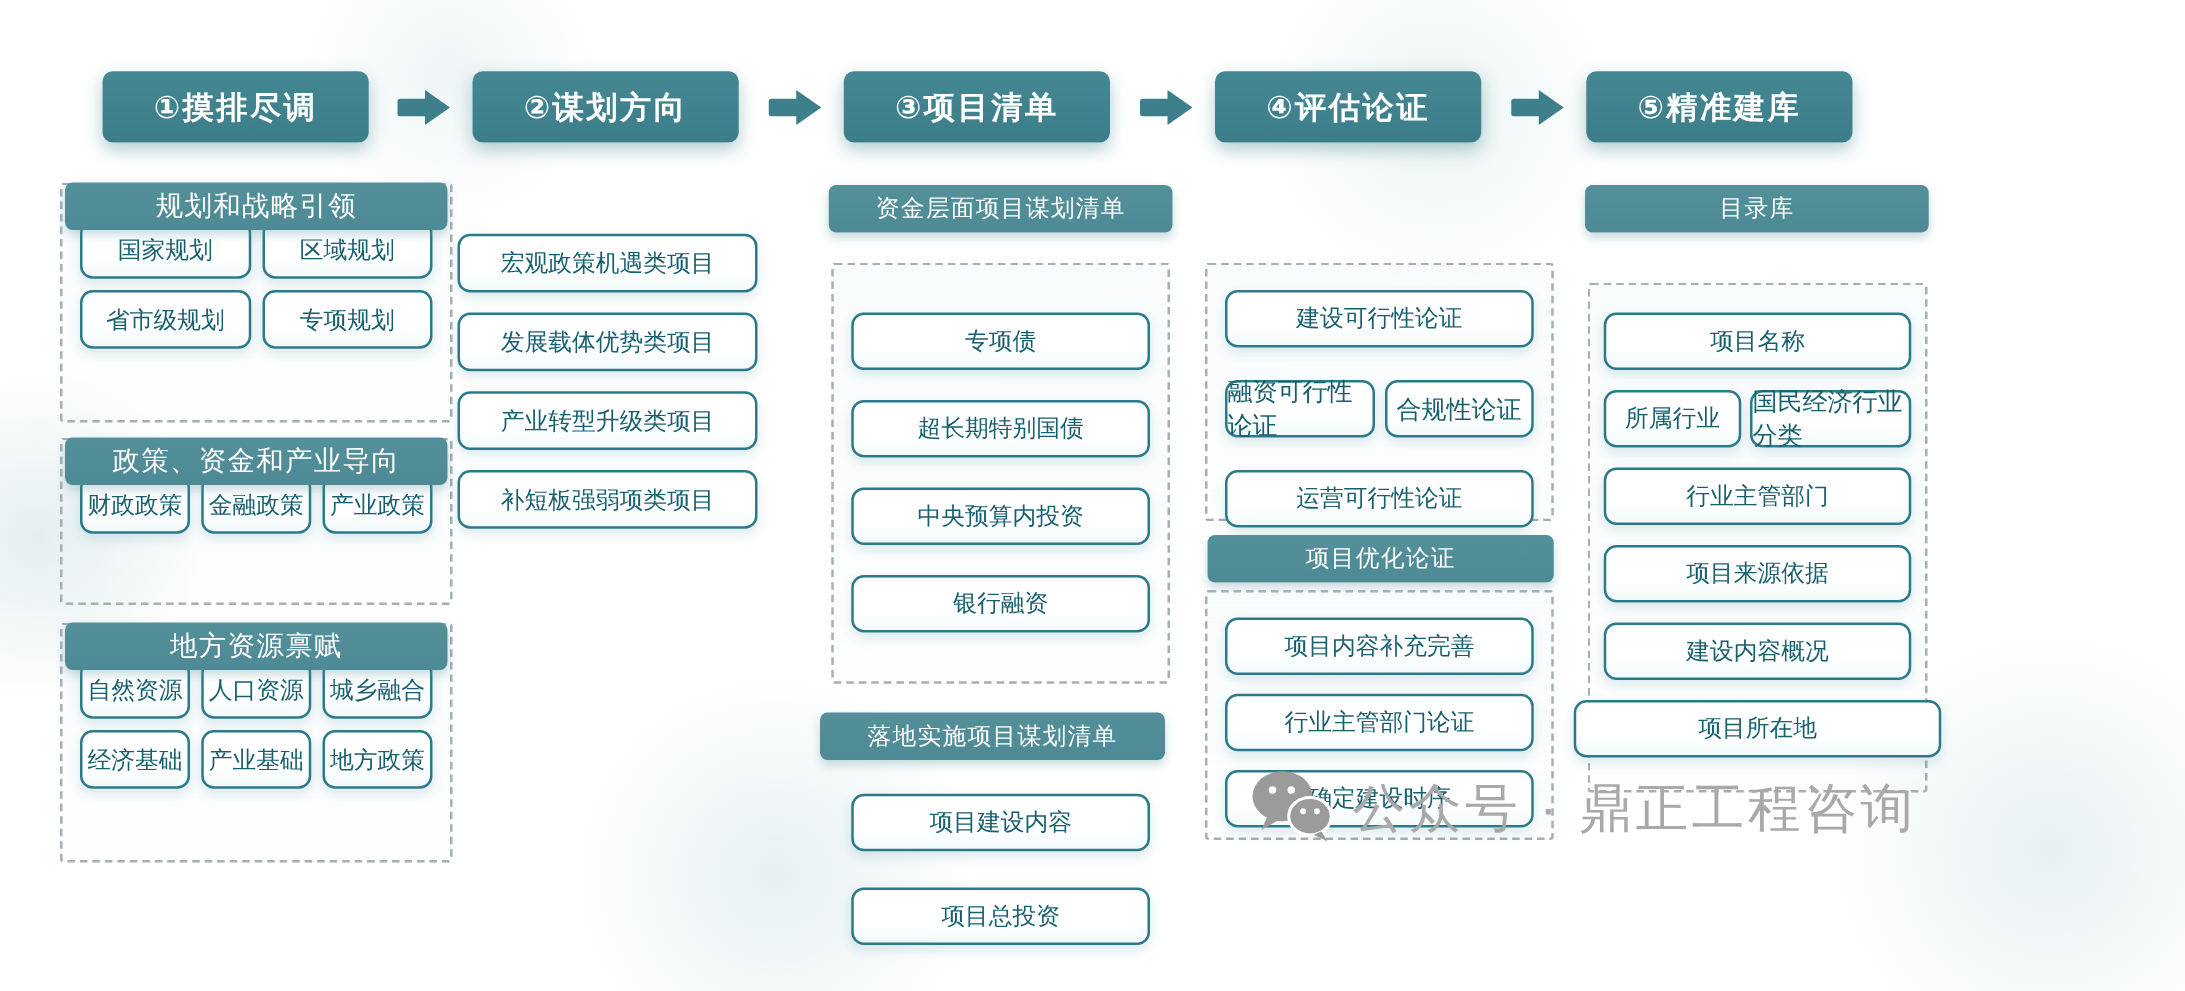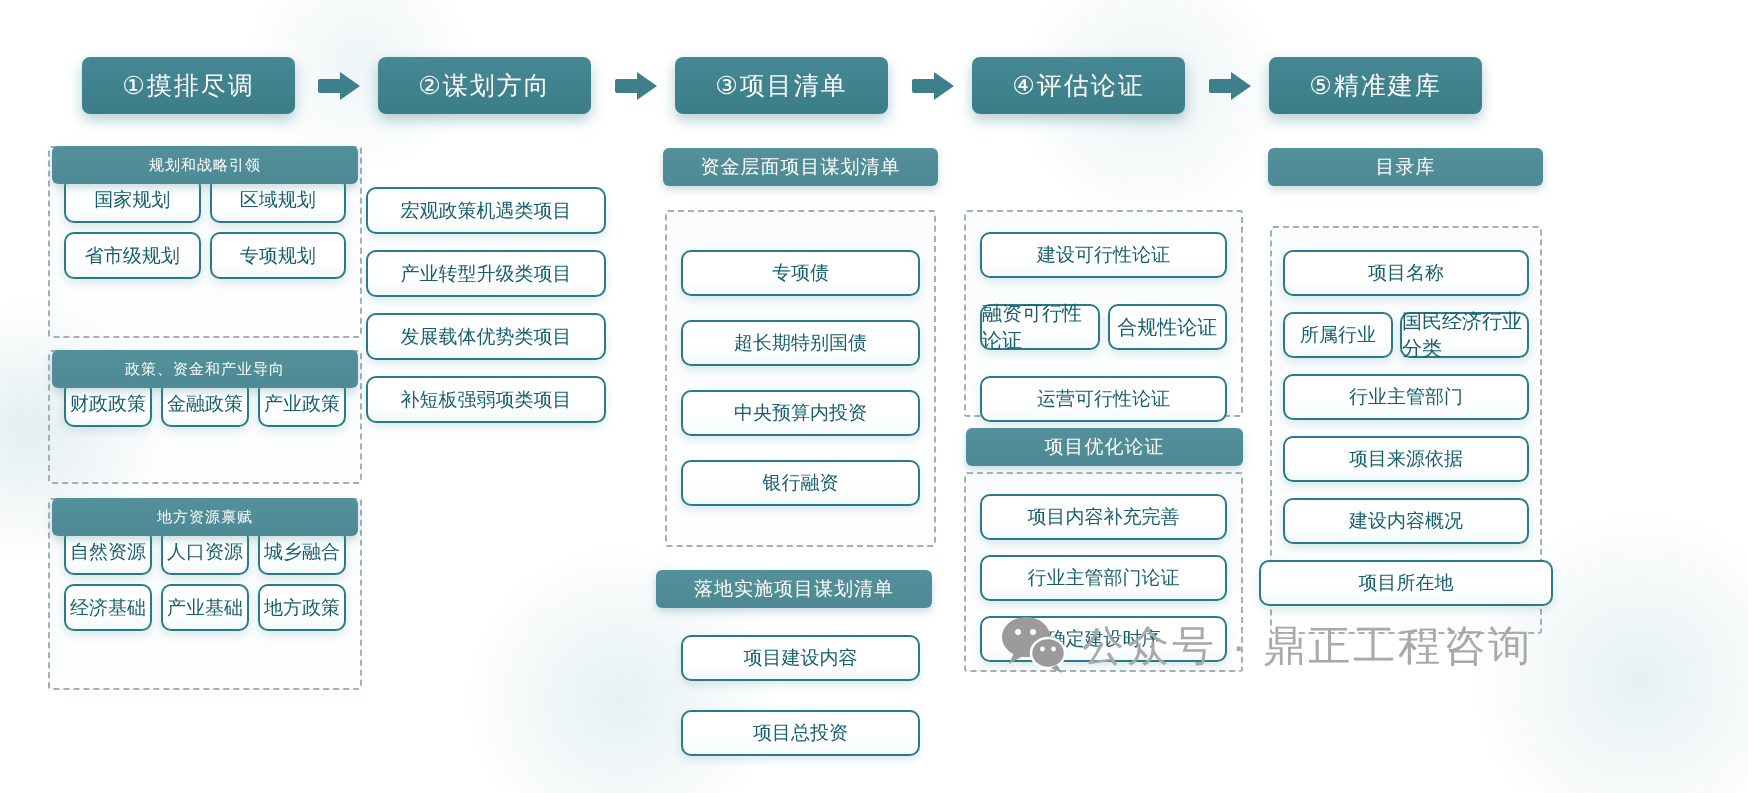--- a/index.html
+++ b/index.html
@@ -13,38 +13,38 @@
       radial-gradient(circle 250px at 1640px 680px, #e7f0f2 0%, rgba(231,240,242,0) 70%),
       radial-gradient(circle 170px at 360px 60px, #eef5f6 0%, rgba(238,245,246,0) 70%),
       #ffffff;
   }
   .stage{position:absolute;inset:0;}
 
   .step-header{
     position:absolute;top:57px;width:213px;height:57px;
     background:linear-gradient(180deg,#458793,#3b7e8a);
     color:#fff;border-radius:8px;display:flex;align-items:center;justify-content:center;
-    font-size:25px;font-weight:normal;letter-spacing:2px;
+    font-size:25px;font-weight:bold;letter-spacing:2px;
     box-shadow:0 6px 14px rgba(59,126,138,0.38);
   }
 
   .arrow{position:absolute;top:72px;width:42px;height:28px;}
   .arrow::before{content:"";position:absolute;left:0;top:7px;width:24px;height:14px;background:#3d7f8b;border-radius:2px;}
   .arrow::after{content:"";position:absolute;left:22px;top:0;width:0;height:0;
     border-top:14px solid transparent;border-bottom:14px solid transparent;border-left:20px solid #3d7f8b;}
 
   .dashed{
     position:absolute;border:2px dashed #a4b0b3;border-radius:3px;
     background:linear-gradient(180deg,rgba(236,244,246,0.30),rgba(236,244,246,0.10));
   }
   .bar-in{
     position:absolute;top:-2px;left:2px;right:2px;height:38px;
     background:linear-gradient(180deg,#549099,#4d8a95);
     color:#fff;border-radius:6px;display:flex;align-items:center;justify-content:center;
-    font-size:15px;letter-spacing:1px;box-shadow:0 4px 8px rgba(77,138,149,0.3);
+    font-size:22px;letter-spacing:1px;box-shadow:0 4px 8px rgba(77,138,149,0.3);
   }
   .tbar{
     position:absolute;height:38px;
     background:linear-gradient(180deg,#549099,#4d8a95);
     color:#fff;border-radius:6px;display:flex;align-items:center;justify-content:center;
     font-size:19px;letter-spacing:1px;box-shadow:0 4px 8px rgba(77,138,149,0.3);
   }
   .wbox{
     background:linear-gradient(180deg,#ffffff 65%,#f3f9fa);
     border:2px solid #2b7a8a;border-radius:10px;color:#155f6f;
@@ -113,22 +113,22 @@
       <div class="wbox">人口资源</div>
       <div class="wbox">城乡融合</div>
       <div class="wbox">经济基础</div>
       <div class="wbox">产业基础</div>
       <div class="wbox">地方政策</div>
     </div>
   </div>
 
   <div class="vstack col2" style="left:366px;top:187px;width:240px">
     <div class="wbox">宏观政策机遇类项目</div>
+    <div class="wbox">发展载体优势类项目</div>
     <div class="wbox">产业转型升级类项目</div>
-    <div class="wbox">发展载体优势类项目</div>
     <div class="wbox">补短板强弱项类项目</div>
   </div>
 
   <div class="tbar" style="left:663px;top:148px;width:275px">资金层面项目谋划清单</div>
   <div class="dashed vstack dcol" style="left:665px;top:210px;width:271px;height:337px;padding-top:38px;gap:24px;box-sizing:border-box">
     <div class="wbox">专项债</div>
     <div class="wbox">超长期特别国债</div>
     <div class="wbox">中央预算内投资</div>
     <div class="wbox">银行融资</div>
   </div>

